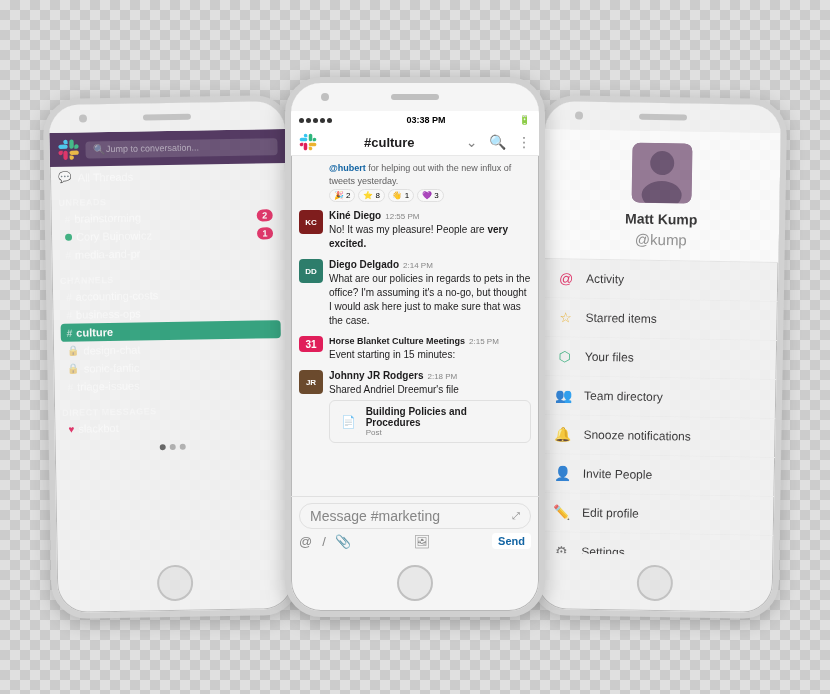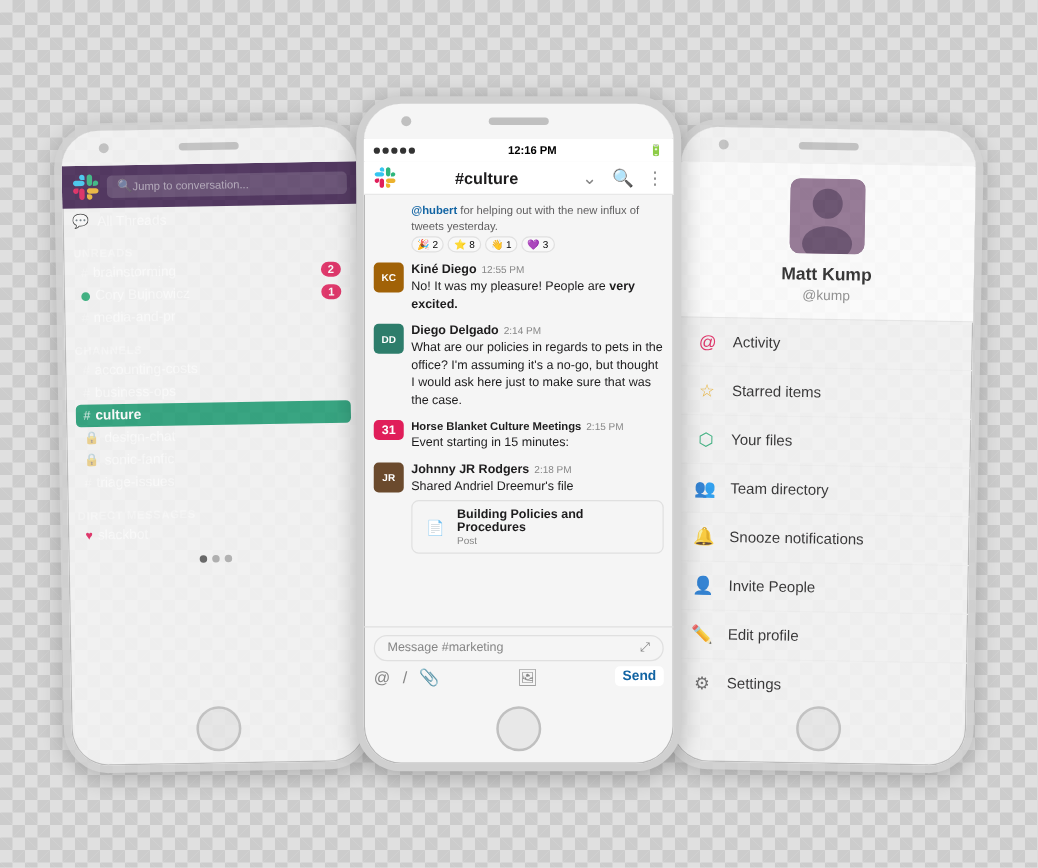--- a/index.html
+++ b/index.html
@@ -434,21 +434,21 @@
       margin-bottom: 4px;
     }
 
     .profile-name {
       font-size: 14px;
       font-weight: 700;
       color: #1d1c1d;
     }
 
     .profile-handle {
-      font-size: 11px;
+      font-size: 15px;
       color: #868686;
     }
 
     .menu-list {
       flex: 1;
       overflow: hidden;
     }
 
     .menu-item {
       display: flex;
@@ -648,21 +648,21 @@
     <div class="phone-screen">
 
       <div class="chat-status-bar">
         <div class="status-dots">
           <div class="status-dot"></div>
           <div class="status-dot"></div>
           <div class="status-dot"></div>
           <div class="status-dot"></div>
           <div class="status-dot"></div>
         </div>
-        <span style="font-size:9px; font-weight:600;">12:16 PM</span>
+        <span style="font-size:9px; font-weight:600;">03:38 PM</span>
         <span style="font-size:9px;">🔋</span>
       </div>
 
       <div class="chat-header">
         <svg class="slack-logo-svg" viewBox="0 0 54 54" style="width:18px; height:18px;">
           <path fill="#36C5F0" d="M19.7 2.2c-2.9 0-5.3 2.4-5.3 5.3s2.4 5.3 5.3 5.3h5.3V7.5c0-2.9-2.4-5.3-5.3-5.3z"></path>
           <path fill="#36C5F0" d="M19.7 14.1H7.5c-2.9 0-5.3 2.4-5.3 5.3s2.4 5.3 5.3 5.3h12.2c2.9 0 5.3-2.4 5.3-5.3s-2.4-5.3-5.3-5.3z"></path>
           <path fill="#2EB67D" d="M51.8 19.4c0-2.9-2.4-5.3-5.3-5.3s-5.3 2.4-5.3 5.3v5.3h5.3c2.9 0 5.3-2.4 5.3-5.3z"></path>
           <path fill="#2EB67D" d="M39.9 19.4V7.5c0-2.9-2.4-5.3-5.3-5.3s-5.3 2.4-5.3 5.3v11.9c0 2.9 2.4 5.3 5.3 5.3s5.3-2.4 5.3-5.3z"></path>
           <path fill="#ECB22E" d="M34.6 51.8c2.9 0 5.3-2.4 5.3-5.3s-2.4-5.3-5.3-5.3h-5.3v5.3c0 2.9 2.4 5.3 5.3 5.3z"></path>
@@ -696,21 +696,21 @@
                 <span>1</span>
               </div>
             <div class="reaction">
                 <span>💜</span>
                 <span>3</span>
               </div>
           </div>
         </div>
 
         <div class="message-group">
-          <div class="avatar" style="background: #a16207;">
+          <div class="avatar" style="background: #7f1d1d;">
             <div class="avatar-placeholder" style="font-size:8px;">KC</div>
           </div>
           <div class="message-content">
             <div class="message-header">
               <span class="sender-name">Kiné Diego</span>
               <span class="message-time">12:55 PM</span>
             </div>
             <div class="message-text">No! It was my pleasure! People are <strong>very excited.</strong></div>
           </div>
         </div>
@@ -755,21 +755,21 @@
                 <div class="file-info-name">Building Policies and Procedures</div>
                 <div class="file-info-type">Post</div>
               </div>
             </div>
           </div>
         </div>
       </div>
 
       <div class="chat-input-area">
         <div class="chat-input-box">
-          <span style="color:#868686; font-size:10px;">Message #marketing</span>
+          <span style="color:#868686; font-size:14px;">Message #marketing</span>
           <span style="font-size:10px; color:#868686;">⤢</span>
         </div>
         <div class="chat-actions">
           <span style="font-size:13px; color:#868686;">@</span>
           <span style="font-size:13px; color:#868686;">/</span>
           <span style="font-size:13px; color:#868686;">📎</span>
           <span style="font-size:13px; color:#868686; margin-left:auto;">🖼</span>
           <span class="send-btn" style="color:#1264a3; font-weight:700; font-size:11px;">Send</span>
         </div>
       </div>

